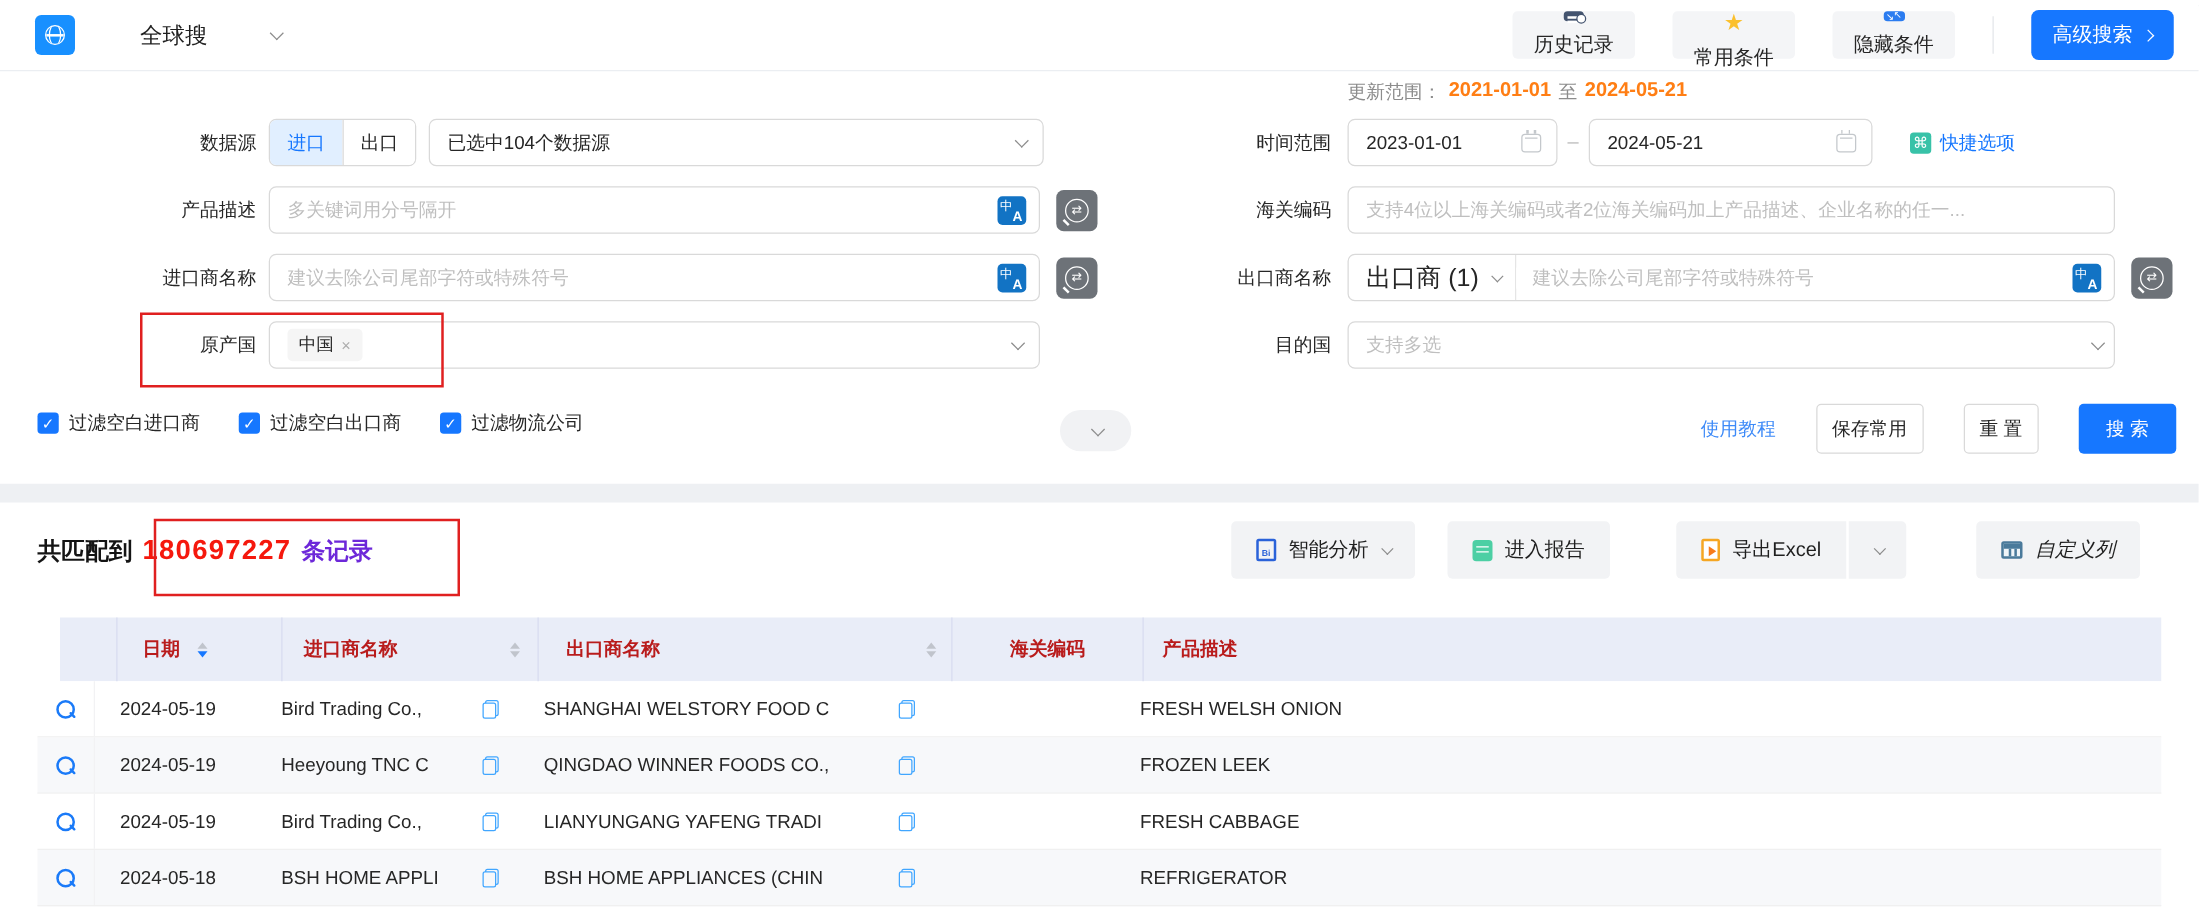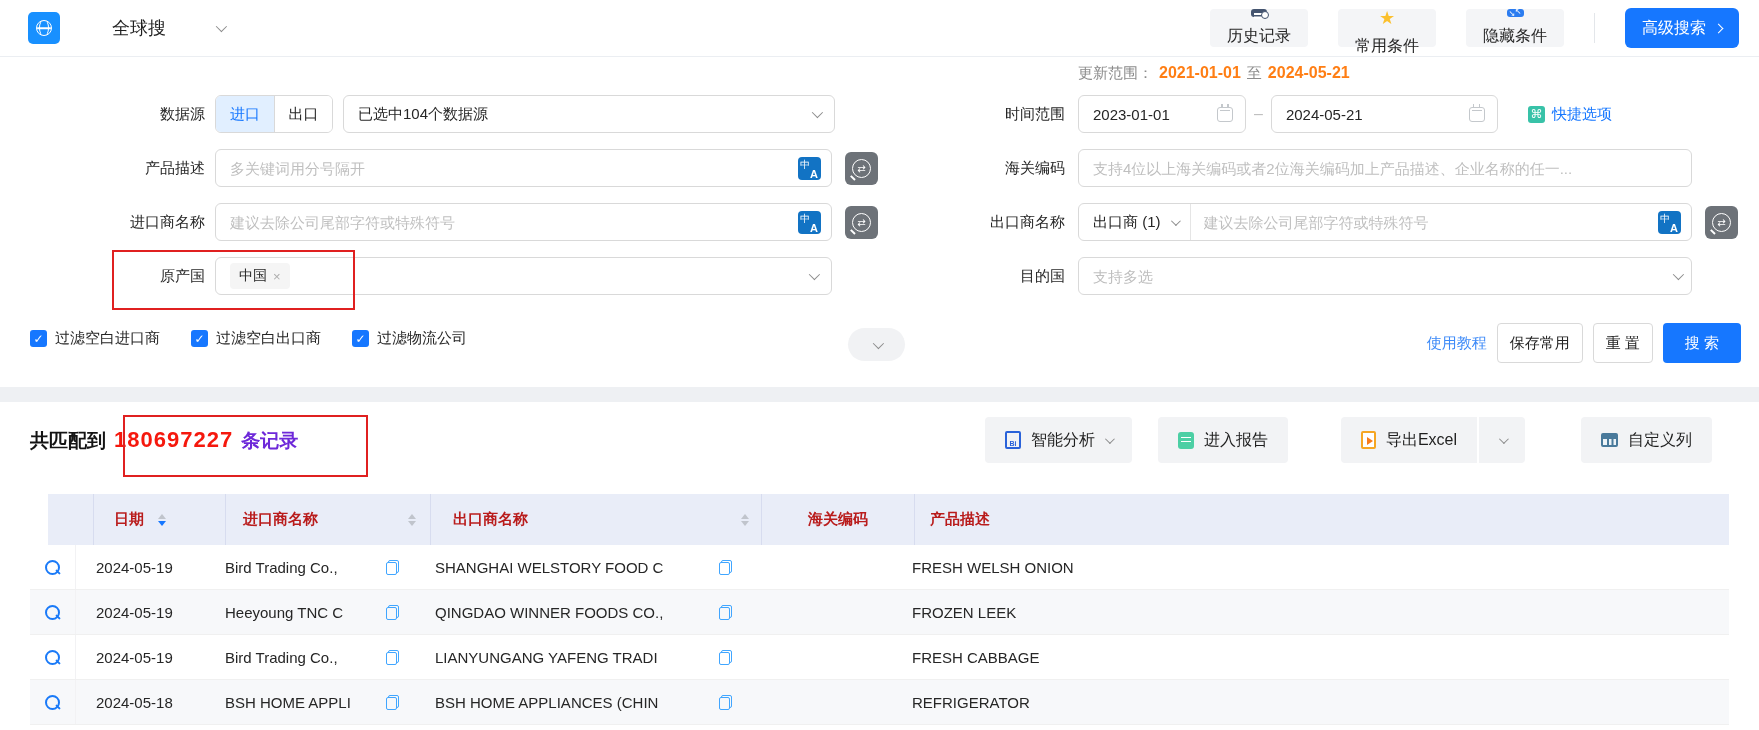--- a/index.html
+++ b/index.html
@@ -61,31 +61,31 @@
   .update-line .orange { color:#ff7e14; font-weight:bold; font-size:16px; margin:0 6px; }
   .datebox { height:38px; border:1px solid #d9d9d9; border-radius:6px; display:flex; align-items:center; padding:0 12px 0 14px; background:#fff; }
   .datebox input { border:none; outline:none; font-size:15px; color:#262626; width:100%; font-family:inherit; }
   .cal { width:16px; height:15px; border:1.5px solid #c4c8cc; border-radius:3px; position:relative; flex:none; margin-left:8px; }
   .cal::before { content:''; position:absolute; top:2.5px; left:2px; right:2px; height:1.4px; background:#c4c8cc; }
   .cal::after { content:''; position:absolute; top:-4px; left:3px; width:1.5px; height:3px; background:#c4c8cc; box-shadow:6px 0 0 #c4c8cc; }
   .dash { margin:0 8px; color:#bfbfbf; }
   .quick { display:flex; align-items:center; gap:7px; margin-left:30px; color:#1677ff; font-size:15px; cursor:pointer; }
   .cmd-icon { width:17px; height:17px; background:#38c2a8; border-radius:3px; color:#fff; font-size:12px; display:flex; align-items:center; justify-content:center; }
   .combo { display:flex; align-items:center; height:38px; border:1px solid #d9d9d9; border-radius:6px; background:#fff; padding:0 10px 0 0; }
-  .combo-head { display:flex; align-items:center; gap:10px; padding:0 12px 0 14px; font-size:15px; color:#262626; border-right:1px solid #e5e5e5; height:100%; cursor:pointer; flex:none; }
+  .combo-head { display:flex; align-items:center; gap:10px; padding:0 12px 0 14px; font-size:20px; color:#262626; border-right:1px solid #e5e5e5; height:100%; cursor:pointer; flex:none; }
   .combo-head .chev { width:7px; height:7px; }
   .combo input { border:none; outline:none; flex:1; font-size:15px; padding-left:13px; min-width:0; font-family:inherit; }
   .combo input::placeholder { color:#bfbfbf; }
 
   
   .filters { position:absolute; top:329px; left:30px; display:flex; align-items:center; gap:31px; }
   .ckb { display:flex; align-items:center; gap:8px; font-size:15px; cursor:pointer; }
   .ckbox { width:17px; height:17px; background:#1677ff; border-radius:3px; color:#fff; font-size:12px; display:flex; align-items:center; justify-content:center; }
   .collapse-pill { position:absolute; top:328px; left:848px; width:57px; height:33px; background:#f1f2f4; border-radius:17px; display:flex; align-items:center; justify-content:center; cursor:pointer; }
-  .form-actions { position:absolute; top:323px; right:18px; display:flex; align-items:center; gap:10px; }
+  .form-actions { position:absolute; top:323px; right:18px; display:flex; align-items:center; gap:32px; }
   .link { color:#3d8af8; font-size:15px; cursor:pointer; }
   .btn { height:40px; border:1px solid #d9d9d9; border-radius:4px; background:#fff; font-size:15px; color:#262626; padding:0 12px; display:flex; align-items:center; cursor:pointer; font-family:inherit; }
   .btn-primary { height:40px; background:#1677ff; border:none; border-radius:4px; color:#fff; font-size:15px; padding:0 22px; display:flex; align-items:center; cursor:pointer; font-family:inherit; }
 
   .band { position:absolute; top:387px; left:0; right:0; height:15px; background:#eef0f3; }
 
   
   .res-head { position:absolute; top:415px; left:30px; right:47px; height:50px; display:flex; align-items:center; }
   .count-line { display:flex; align-items:baseline; font-weight:bold; }
   .count-prefix { font-size:19px; color:#141414; }
@@ -330,21 +330,21 @@
         <span class="report-icon"></span>
         <span>进入报告</span>
       </div>
       <div class="rt-btn" style="margin-left:53px; border-radius:4px 0 0 4px;">
         <span class="excel-icon"></span>
         <span>导出Excel</span>
       </div>
       <div class="rt-chev-seg" style="margin-left:2px;">
         <span class="chev" style="width:7px;height:7px;"></span>
       </div>
-      <div class="rt-btn" style="margin-left:56px;">
+      <div class="rt-btn" style="margin-left:56px;font-style:italic;">
         <span class="cols-icon"></span>
         <span>自定义列</span>
       </div>
     </div>
   </div>
 
   <div class="table">
     <div class="thead">
       <div class="th col-icon"></div>
       <div class="th col-date">

